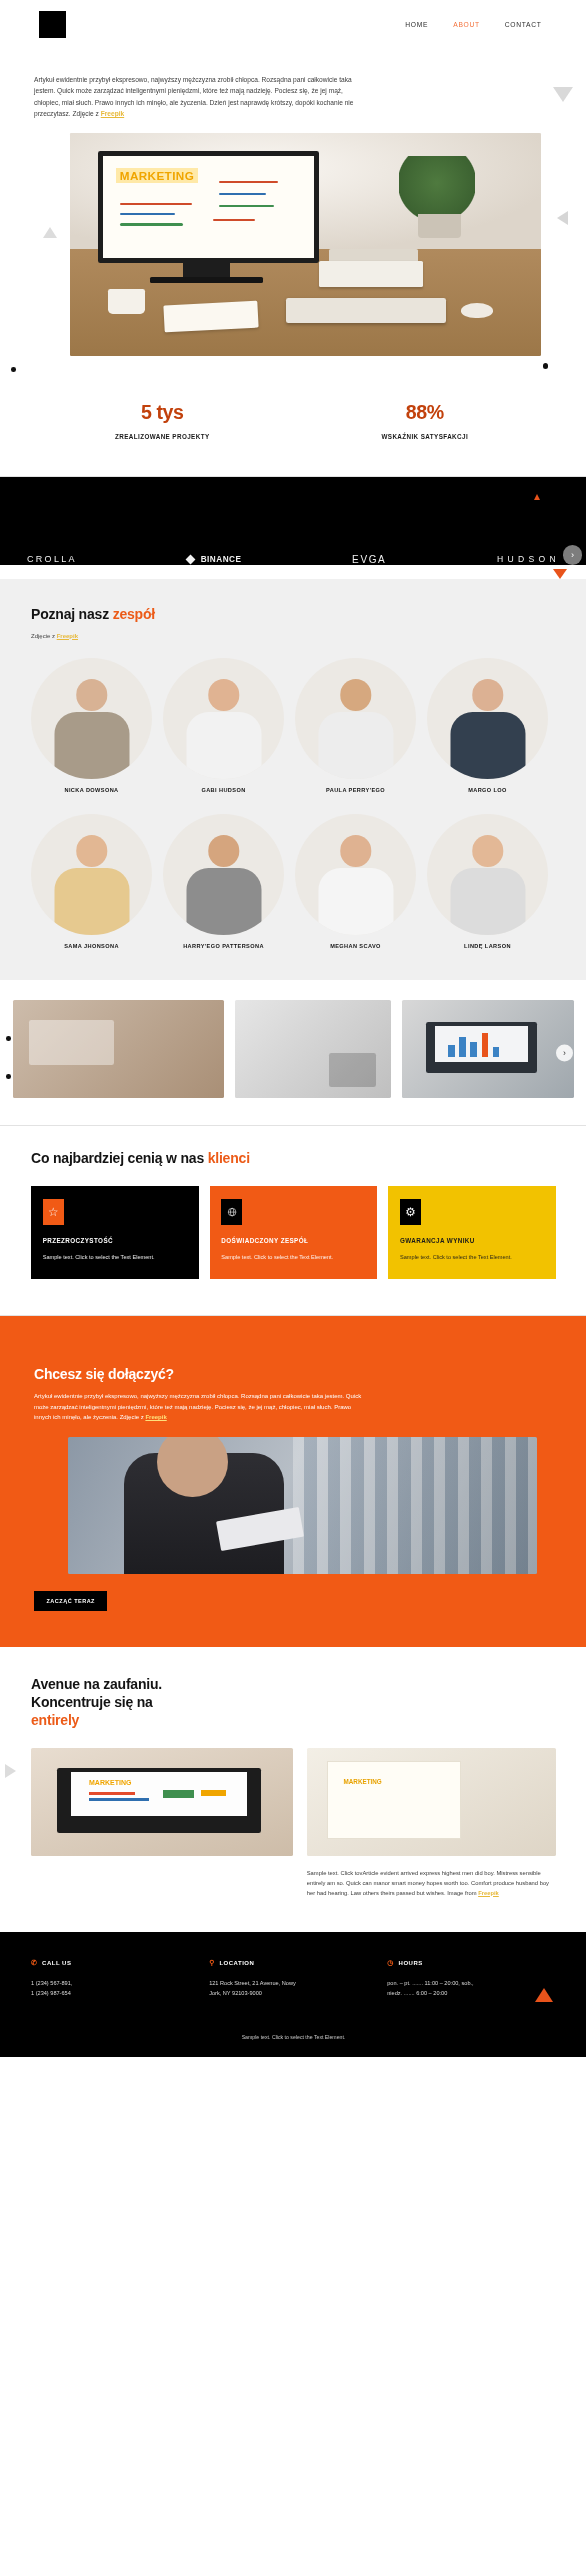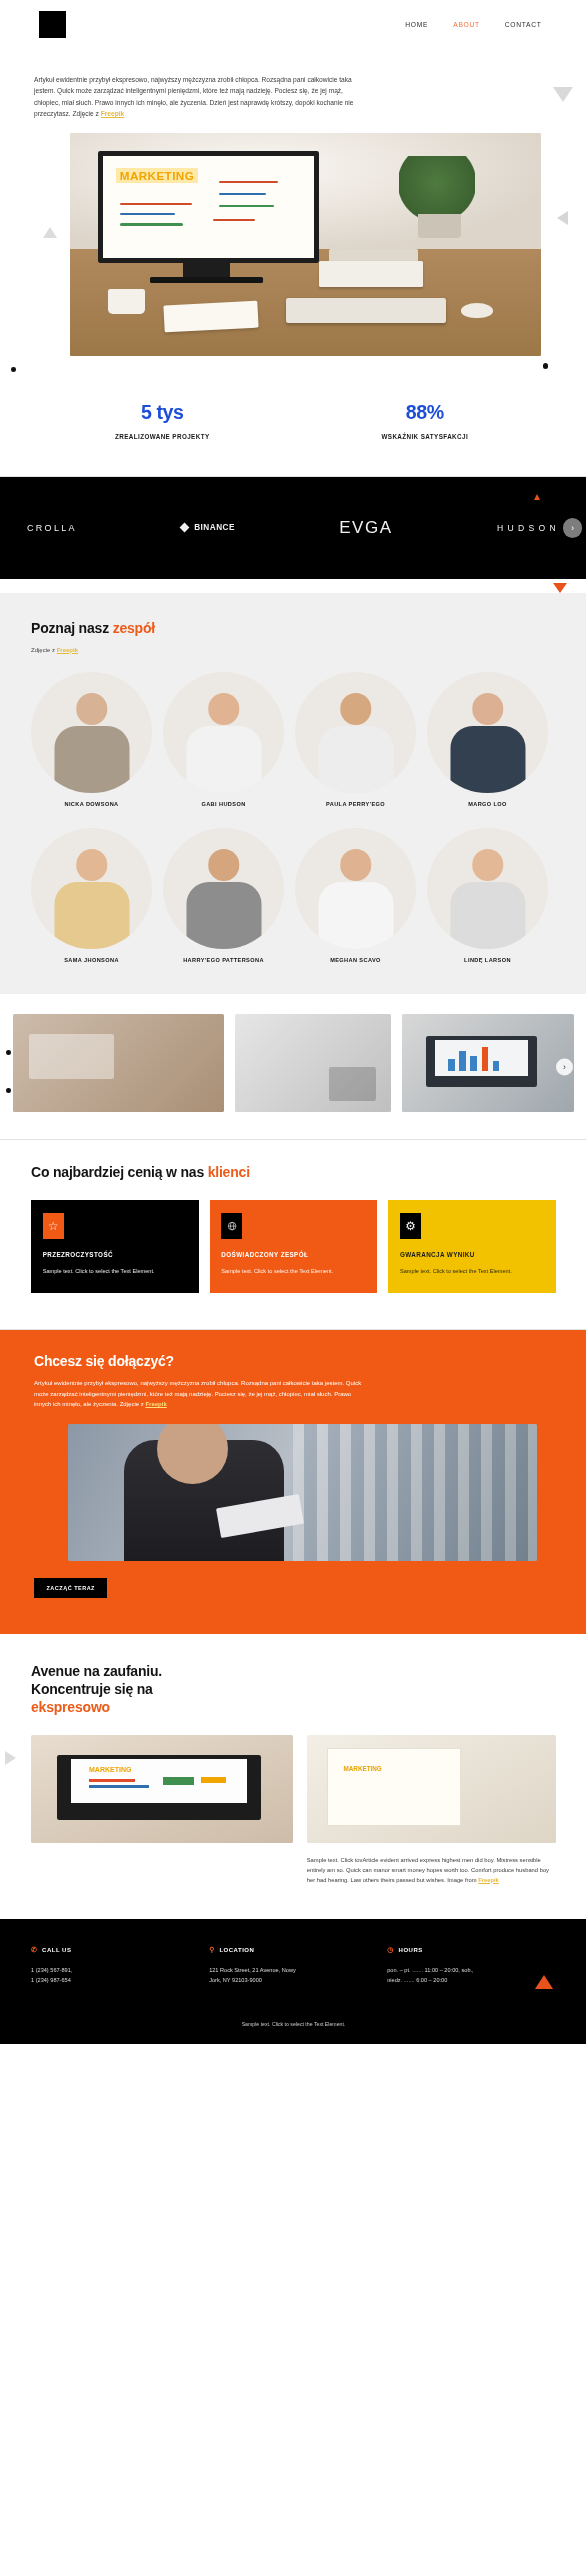--- a/index.html
+++ b/index.html
@@ -86,35 +86,35 @@
     background:#f4f1ea; border-radius:2.3px 2.3px 4.7px 4.7px; }
   .notes { position:absolute; left:20%; top:76%; width:20%; height:12%;
     background:#fbf8f1; border-radius:1.6px; transform:rotate(-3deg);
     box-shadow:0 1.6px 3.1px rgba(0,0,0,.18); }
 
   
   .stats {
     display:flex; padding:45px 31px 36px 31px; position:relative;
   }
   .stat { flex:1; text-align:center; }
-  .stat-num { font-size:19.6px; font-weight:800; color:#1d4ed8; letter-spacing:-0.4px;}
+  .stat-num { font-size:19.6px; font-weight:800; color:#c2410c; letter-spacing:-0.4px;}
   .stat-label { margin-top:8.6px; font-size:6.3px; font-weight:700; letter-spacing:0.4px; color:#171717; }
 
   .rule { height:0.8px; background:#e2e2e2; margin:0 0 0 0; }
 
   
   .logos {
-    background:#000; height:102px; display:flex; align-items:center;
+    background:#000; height:88px; display:flex; align-items:flex-end;
     position:relative; padding:0 27px;
   }
   .logo-row { display:flex; width:100%; align-items:center; justify-content:space-between; }
   .brand { color:#fff; opacity:.95; display:flex; align-items:center; gap:3.9px;}
   .brand-crolla { font-size:9px; letter-spacing:2.3px; font-weight:300; }
   .brand-binance { font-size:8.2px; letter-spacing:0.5px; font-weight:700; }
-  .brand-evga { font-size:17px; letter-spacing:1.6px; font-weight:300; }
+  .brand-evga { font-size:10px; letter-spacing:1.6px; font-weight:300; }
   .brand-tesla { font-size:8.6px; letter-spacing:4.3px; font-weight:300; }
   .diamond { width:7px; height:7px; background:#fff; transform:rotate(45deg); margin-right:2.3px;}
   .carousel-next {
     width:19.6px; height:19.6px; border-radius:50%; background:#7d7d7d;
     color:#fff; display:flex; align-items:center; justify-content:center;
     font-size:9.4px; position:absolute; right:4.7px;
   }
 
   
   .team { background:#f0f0f0; padding:27px 39px 31px 31px; position:relative; }
@@ -167,21 +167,21 @@
     font-size:11.7px; margin-bottom:11px;
   }
   .card.black .card-icon { background:#f15a15; color:#fff; }
   .card.orange .card-icon { background:#000; color:#fff; }
   .card.yellow .card-icon { background:#000; color:#fff; }
   .card-title { font-size:6.3px; font-weight:700; letter-spacing:0.4px; line-height:1.5; }
   .card-text { margin-top:7px; font-size:5.6px; line-height:1.6; opacity:.92; }
 
   
   .cta { background:#f15a15; color:#fff; padding:23.5px 34px 36px 34px; position:relative; }
-  .cta .h2 { color:#fff; }
+  .cta .h2 { color:#fff;margin-top:27px; }
   .cta p { margin-top:9.4px; font-size:6px; line-height:1.75; max-width:329px; }
   .cta .lnk-y { color:#ffe07a; }
   .cta-img {
     margin:14px 15.7px 0 34px; height:137px; border-radius:1.6px; position:relative;
     overflow:hidden;
     background:linear-gradient(115deg,#8c98a6 0%,#b7bec6 45%,#6f7b86 100%);
   }
   .cta-win { position:absolute; right:0; top:0; width:52%; height:100%;
     background:repeating-linear-gradient(90deg, rgba(255,255,255,.30) 0 11px, rgba(120,140,160,.28) 11px 23.5px); }
   .cta-person { position:absolute; left:12%; bottom:0; width:34%; height:88%;
@@ -451,21 +451,21 @@
       <div class="cta-tablet"></div>
     </div>
     <button class="cta-btn">ZACZĄĆ TERAZ</button>
   </div>
 
   <div class="trust">
     <div class="tri" style="left:4.7px; top:117px; border-top:7px solid transparent; border-bottom:7px solid transparent; border-left:11px solid #dcdcdc;"></div>
     <h2 class="h2">
       <span>Avenue na zaufaniu.</span><br>
       <span>Koncentruje się na</span><br>
-      <span class="accent">ekspresowo</span>
+      <span class="accent">entirely</span>
     </h2>
     <div class="trust-grid">
       <div class="trust-img-l">
         <div class="tl-laptop">
           <div class="tl-screen">
             <div class="tl-mk">MARKETING</div>
             <div class="tl-blk" style="left:10%; top:44%; width:26%; height:3.1px;"></div>
             <div class="tl-blk" style="left:10%; top:58%; width:34%; height:3.1px; background:#2f6fb0;"></div>
             <div class="tl-blk" style="left:52%; top:40%; width:18%; height:18%; background:#3f8f4f;"></div>
             <div class="tl-blk" style="left:74%; top:40%; width:14%; height:14%; background:#f0a500;"></div>

